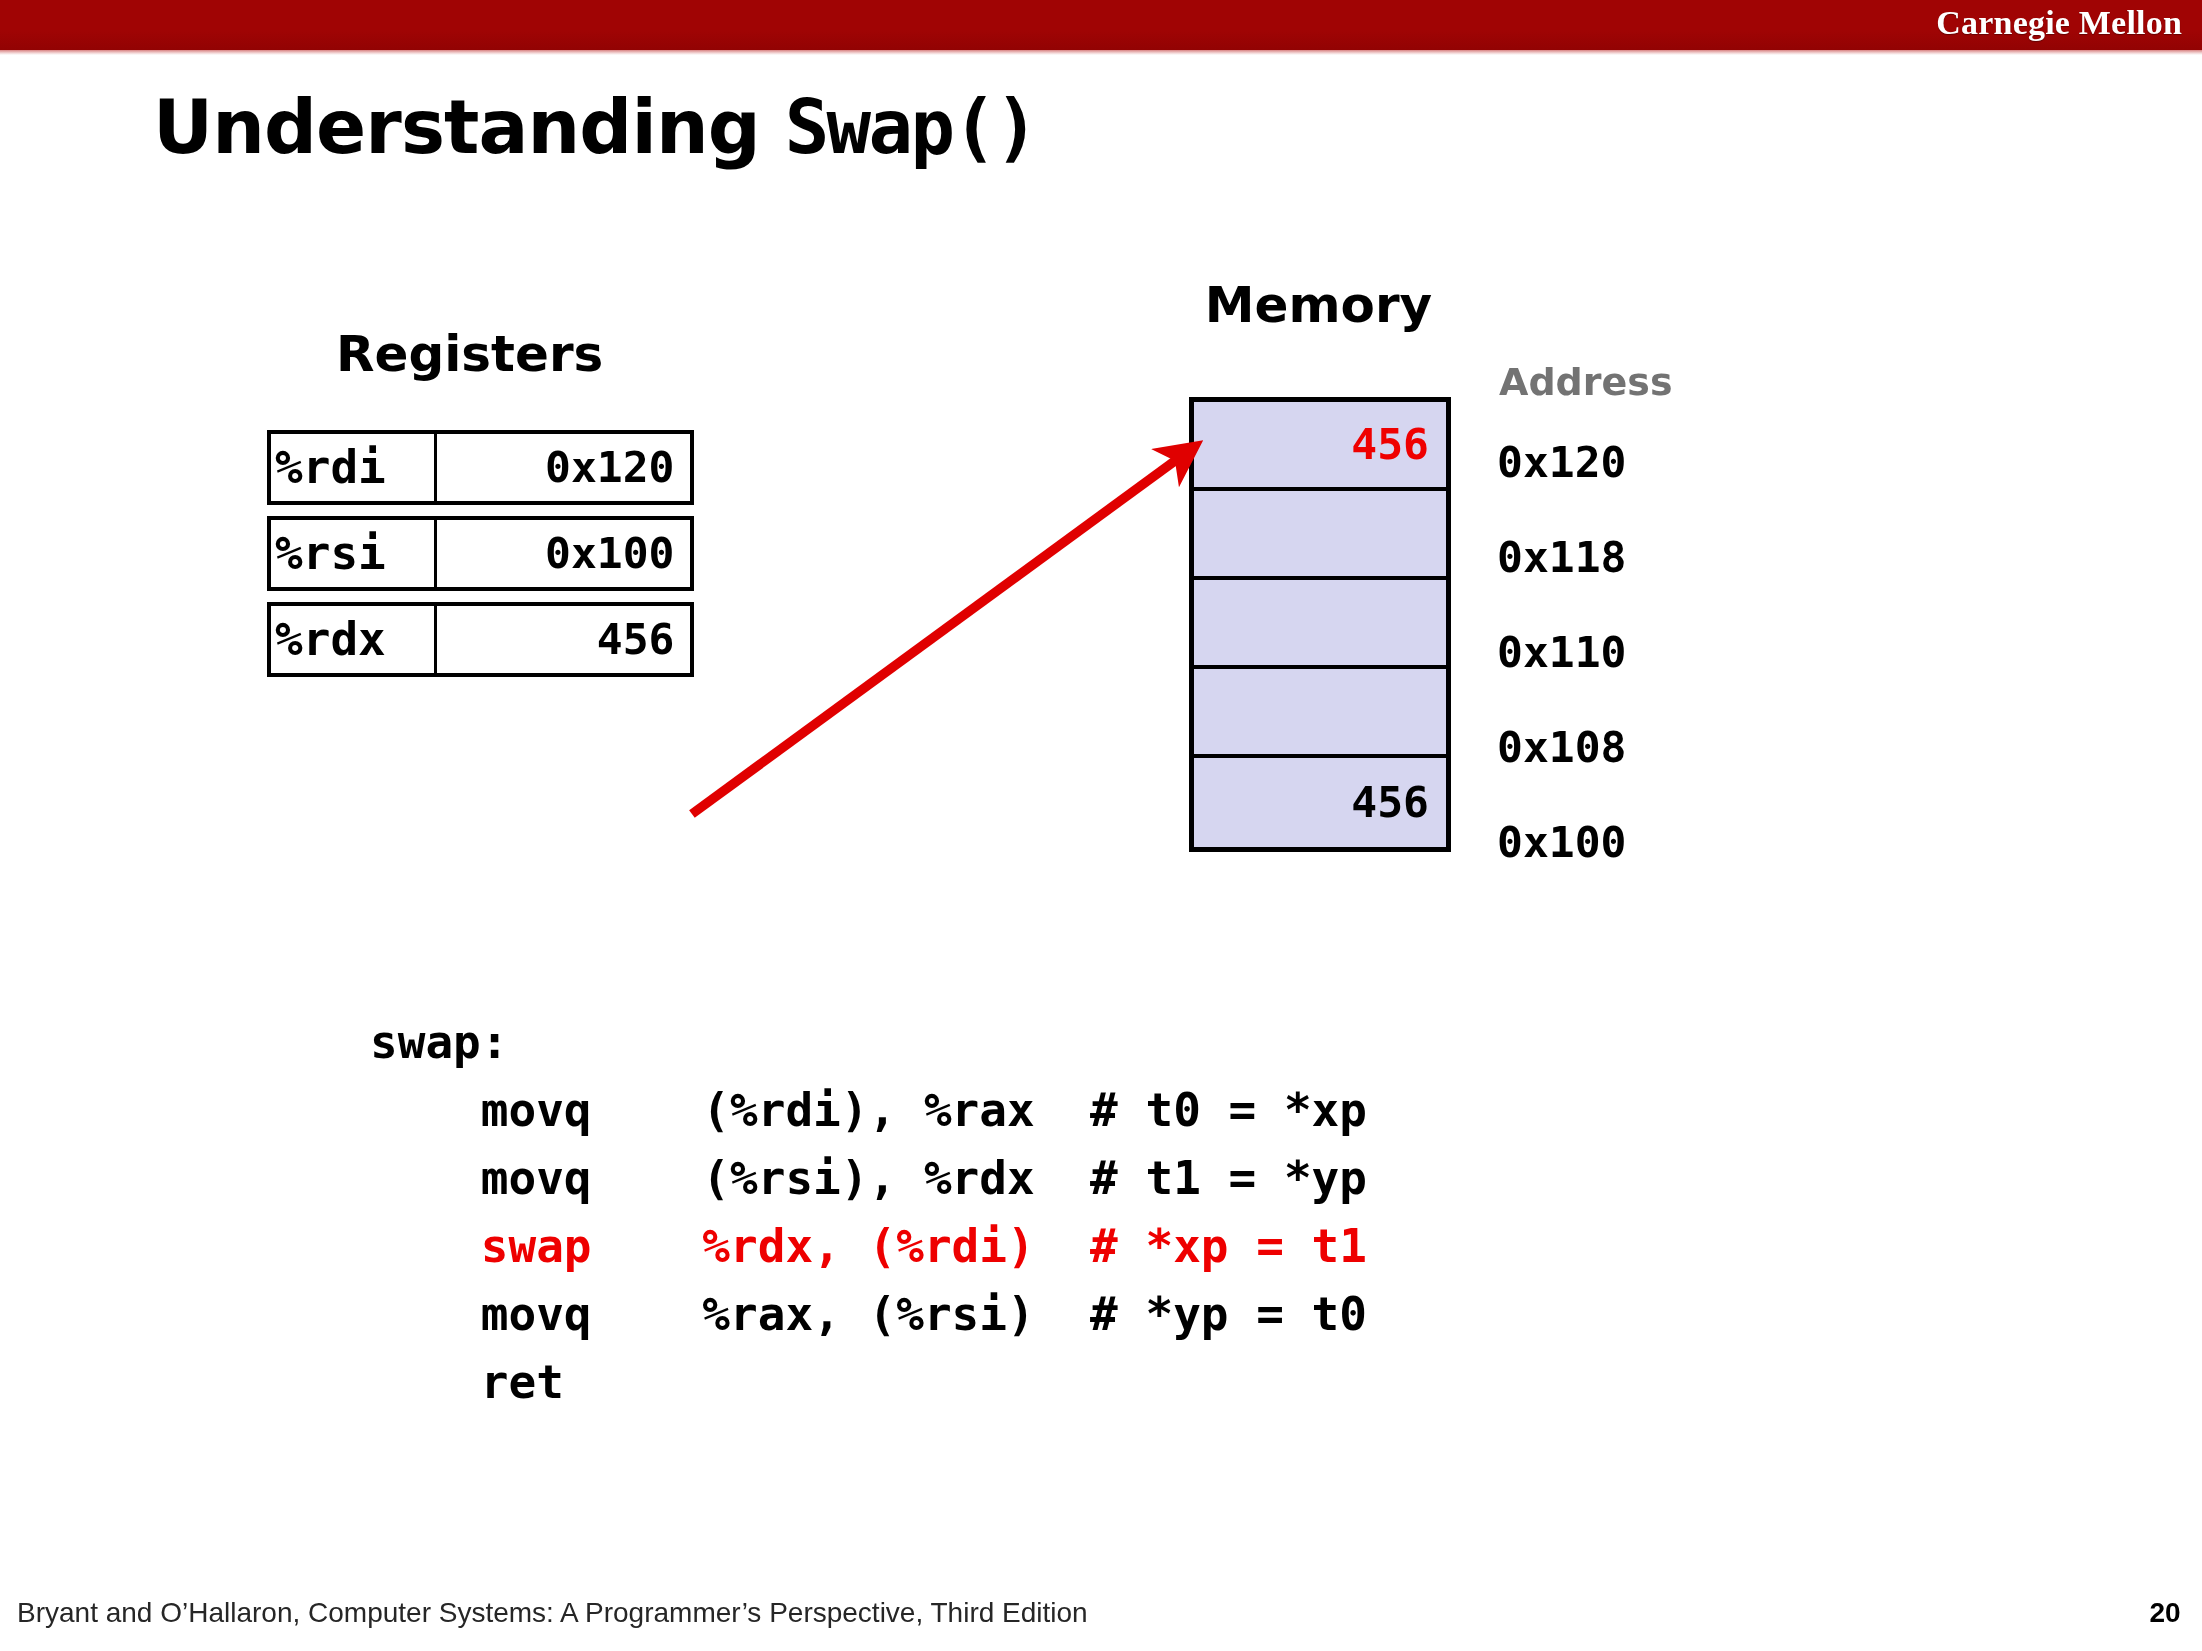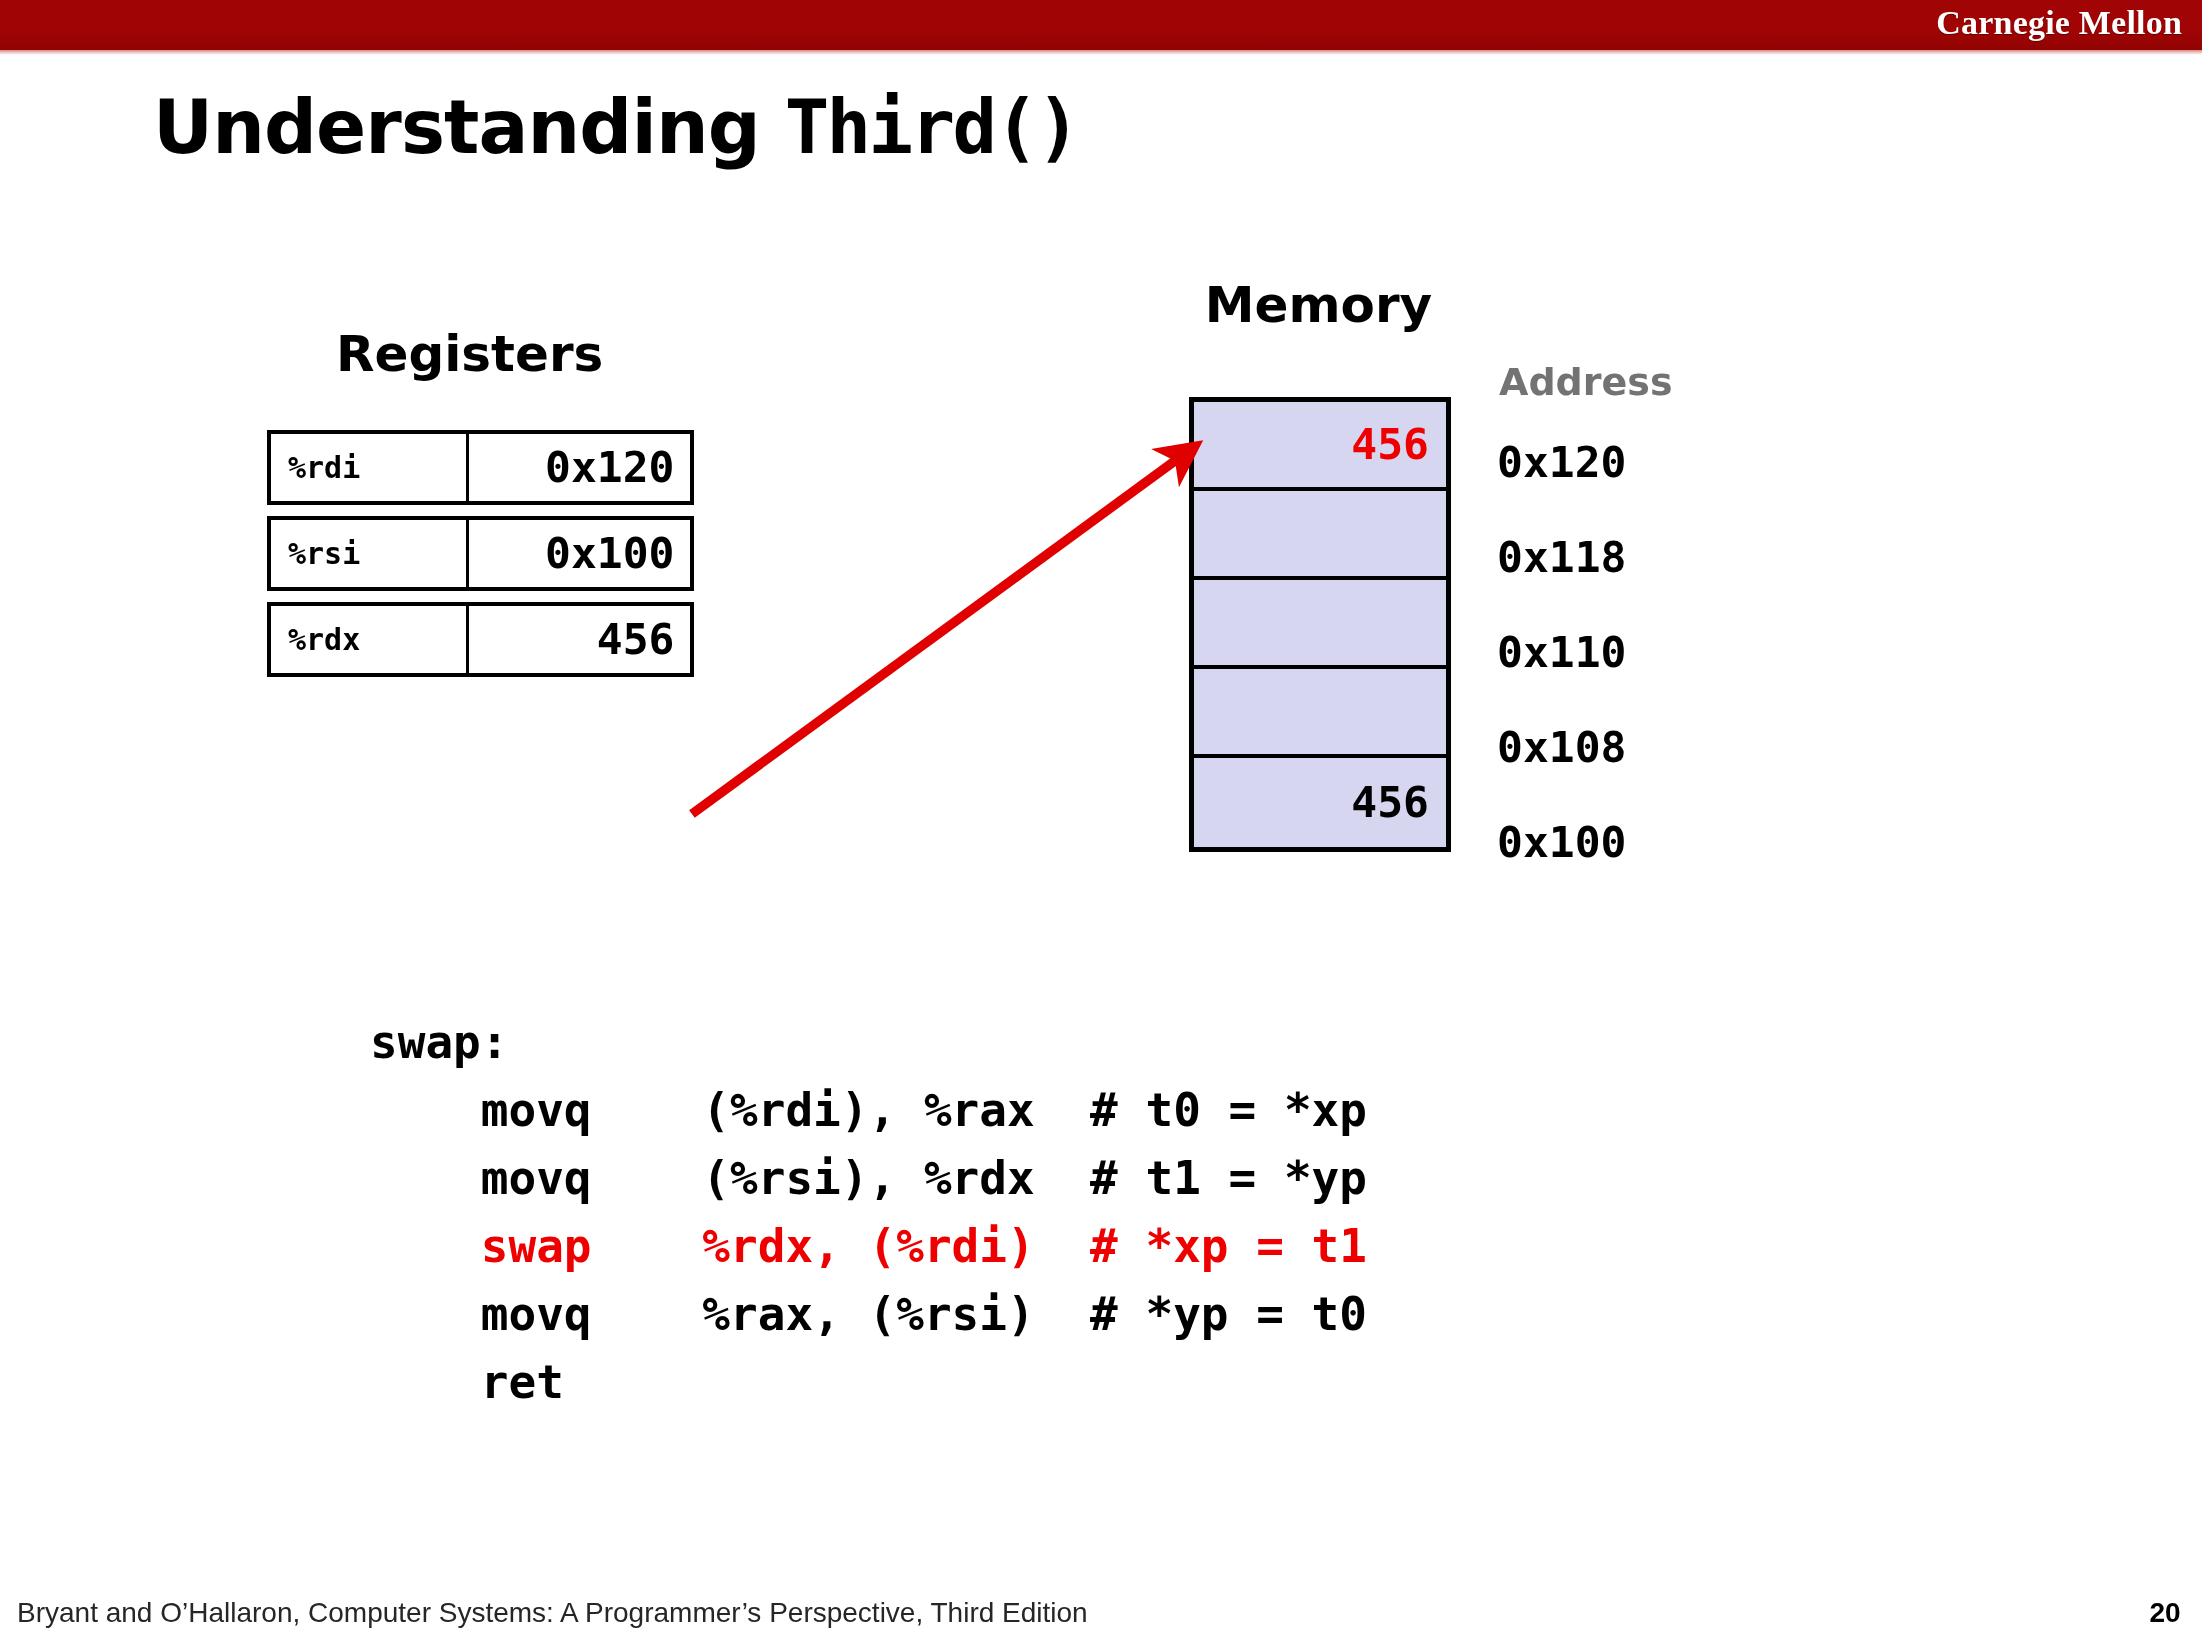--- a/index.html
+++ b/index.html
@@ -58,27 +58,27 @@
   }
   .reg-row{
     display:flex;
     border:4.3px solid #000;
     height:75px;
     margin-bottom:11.2px;
     background:#ffffff;
   }
   .reg-row:last-child{ margin-bottom:16px; }
   .reg-name{
-    width:198px;
+    width:166px;
     border-right:3.4px solid #000;
     display:flex; align-items:center;
-    padding-left:17px;
-    font-family:"DejaVu Sans Mono", monospace;
-    font-weight:bold;
-    font-size:30px; line-height:45px; color:#000;
+    padding-left:4px;
+    font-family:"DejaVu Sans Mono", monospace;
+    font-weight:bold;
+    font-size:46px; line-height:45px; color:#000;
   }
   .reg-value{
     flex:1;
     display:flex; align-items:center; justify-content:flex-end;
     padding-right:15.5px;
     font-family:"DejaVu Sans Mono", monospace;
     font-weight:bold;
     font-size:43px; line-height:45px; color:#000;
   }
 
@@ -155,21 +155,21 @@
     font-size:28px; line-height:34px; color:#000;
   }
 </style>
 </head>
 <body>
 
 <div id="header-banner" style="background: linear-gradient(rgb(160, 4, 4) 0%, rgb(160, 4, 4) 60%, rgb(146, 3, 3) 100%);"></div>
 <div id="header-underline"></div>
 <div id="brand-label">Carnegie Mellon</div>
 
-<h1 id="slide-title"><span>Understanding </span><span class="mono-part">Third()</span></h1>
+<h1 id="slide-title"><span>Understanding </span><span class="mono-part">Swap()</span></h1>
 
 <div id="registers-heading">Registers</div>
 <div id="registers-table">
   <div class="reg-row">
     <div class="reg-name">%rdi</div>
     <div class="reg-value">0x120</div>
   </div>
   <div class="reg-row">
     <div class="reg-name">%rsi</div>
     <div class="reg-value">0x100</div>

